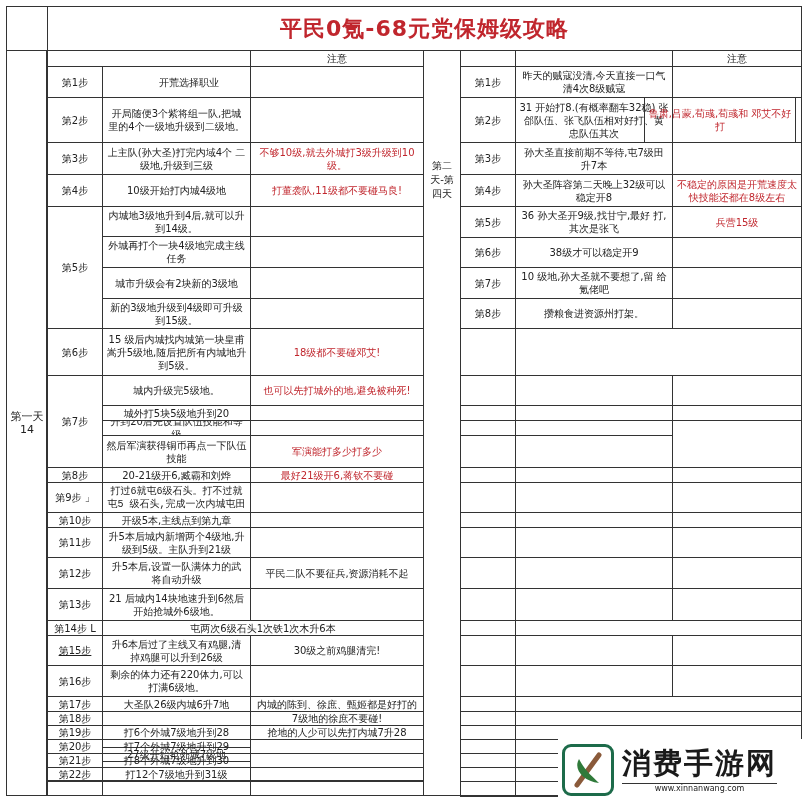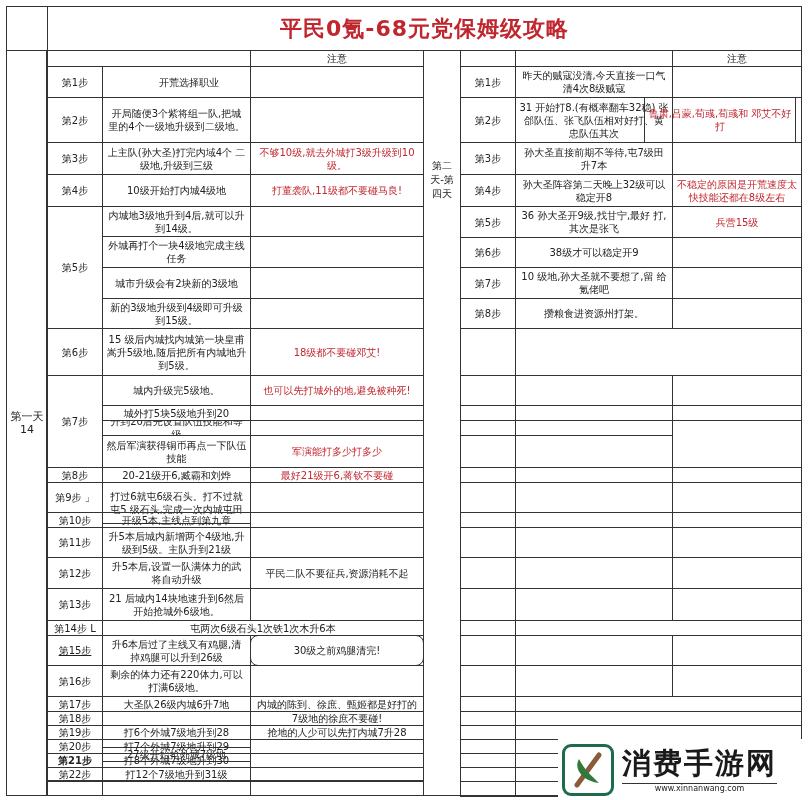--- a/index.html
+++ b/index.html
@@ -82,55 +82,55 @@
     <div class="cell" style="left: 102px; top: 405px; width: 149px; height: 16px;">城外打5块5级地升到20</div>
     <div class="cell red" style="left: 250px; top: 405px; width: 174px; height: 16px;"></div>
     <div class="cell" style="left: 102px; top: 420px; width: 149px; height: 16px;">升到20后先设置队伍技能和等级</div>
     <div class="cell red" style="left: 250px; top: 420px; width: 174px; height: 16px;"></div>
     <div class="cell" style="left: 102px; top: 435px; width: 149px; height: 33px;">然后军演获得铜币再点一下队伍技能</div>
     <div class="cell red" style="left: 250px; top: 435px; width: 174px; height: 33px;">军演能打多少打多少</div>
     <div class="cell" style="left: 47px; top: 467px; width: 56px; height: 16px;">第8步</div>
     <div class="cell" style="left: 102px; top: 467px; width: 149px; height: 16px;">20-21级开6,臧霸和刘烨</div>
     <div class="cell red" style="left: 250px; top: 467px; width: 174px; height: 16px;">最好21级开6,蒋钦不要碰</div>
     <div class="cell" style="left: 47px; top: 482px; width: 56px; height: 31px;">第9步 」</div>
-    <div class="cell" style="left: 102px; top: 482px; width: 149px; height: 42px;">打过6就屯6级石头。打不过就屯5 级石头,完成一次内城屯田</div>
+    <div class="cell" style="left: 102px; top: 482px; width: 149px; height: 31px; font-family: Liberation Mono, monospace;">打过6就屯6级石头。打不过就屯5 级石头,完成一次内城屯田</div>
     <div class="cell" style="left: 250px; top: 482px; width: 174px; height: 31px;"></div>
     <div class="cell" style="left: 47px; top: 512px; width: 56px; height: 16px;">第10步</div>
     <div class="cell" style="left: 102px; top: 512px; width: 149px; height: 16px;">开级5本,主线点到第九章</div>
     <div class="cell" style="left: 250px; top: 512px; width: 174px; height: 16px;"></div>
     <div class="cell" style="left: 47px; top: 527px; width: 56px; height: 31px;">第11步</div>
     <div class="cell" style="left: 102px; top: 527px; width: 149px; height: 31px;">升5本后城内新增两个4级地,升级到5级。主队升到21级</div>
     <div class="cell" style="left: 250px; top: 527px; width: 174px; height: 31px;"></div>
     <div class="cell" style="left: 47px; top: 557px; width: 56px; height: 32px;">第12步</div>
     <div class="cell" style="left: 102px; top: 557px; width: 149px; height: 32px;">升5本后,设置一队满体力的武 将自动升级</div>
     <div class="cell" style="left: 250px; top: 557px; width: 174px; height: 32px;">平民二队不要征兵,资源消耗不起</div>
     <div class="cell" style="left: 47px; top: 588px; width: 56px; height: 33px;">第13步</div>
     <div class="cell" style="left: 102px; top: 588px; width: 149px; height: 33px;">21 后城内14块地速升到6然后开始抢城外6级地。</div>
     <div class="cell" style="left: 250px; top: 588px; width: 174px; height: 33px;"></div>
     <div class="cell" style="left: 47px; top: 620px; width: 56px; height: 16px;">第14步 L</div>
     <div class="cell" style="left: 102px; top: 620px; width: 322px; height: 16px;">屯两次6级石头1次铁1次木升6本</div>
     <div class="cell" style="left: 47px; top: 635px; width: 56px; height: 31px; text-decoration: underline;">第15步</div>
     <div class="cell" style="left: 102px; top: 635px; width: 149px; height: 31px;">升6本后过了主线又有鸡腿,清 掉鸡腿可以升到26级</div>
-    <div class="cell" style="left: 250px; top: 635px; width: 174px; height: 31px; border-radius: 8px;">30级之前鸡腿清完!</div>
+    <div class="cell" style="left: 250px; top: 635px; width: 174px; height: 31px;">30级之前鸡腿清完!</div>
     <div class="cell" style="left: 47px; top: 665px; width: 56px; height: 32px;">第16步</div>
     <div class="cell" style="left: 102px; top: 665px; width: 149px; height: 32px;">剩余的体力还有220体力,可以 打满6级地。</div>
     <div class="cell" style="left: 250px; top: 665px; width: 174px; height: 32px;"></div>
     <div class="cell" style="left: 47px; top: 696px; width: 56px; height: 16px;">第17步</div>
     <div class="cell" style="left: 102px; top: 696px; width: 149px; height: 16px;">大圣队26级内城6升7地</div>
     <div class="cell" style="left: 250px; top: 696px; width: 174px; height: 16px;">内城的陈到、徐庶、甄姬都是好打的</div>
     <div class="cell" style="left: 47px; top: 711px; width: 56px; height: 15px;">第18步</div>
     <div class="cell" style="left: 102px; top: 711px; width: 149px; height: 15px; margin-top: 36px;">27级开始抢外城7级地</div>
     <div class="cell" style="left: 250px; top: 711px; width: 174px; height: 15px;">7级地的徐庶不要碰!</div>
     <div class="cell" style="left: 47px; top: 725px; width: 56px; height: 15px;">第19步</div>
     <div class="cell" style="left: 102px; top: 725px; width: 149px; height: 15px;">打6个外城7级地升到28</div>
     <div class="cell" style="left: 250px; top: 725px; width: 174px; height: 15px;">抢地的人少可以先打内城7升28</div>
     <div class="cell" style="left: 47px; top: 739px; width: 56px; height: 15px;">第20步</div>
     <div class="cell" style="left: 102px; top: 739px; width: 149px; height: 15px;">打7个外城7级地升到29</div>
     <div class="cell" style="left: 250px; top: 739px; width: 174px; height: 15px;"></div>
-    <div class="cell" style="left: 47px; top: 753px; width: 56px; height: 15px; font-weight: bold;">第21步</div>
+    <div class="cell" style="left: 47px; top: 753px; width: 56px; height: 15px;">第21步</div>
     <div class="cell" style="left: 102px; top: 753px; width: 149px; height: 15px;">打8个外城7级地升到30</div>
     <div class="cell" style="left: 250px; top: 753px; width: 174px; height: 15px;"></div>
     <div class="cell" style="left: 47px; top: 767px; width: 56px; height: 15px;">第22步</div>
     <div class="cell" style="left: 102px; top: 767px; width: 149px; height: 15px;">打12个7级地升到31级</div>
     <div class="cell" style="left: 250px; top: 767px; width: 174px; height: 15px;"></div>
   </div>
 
 <div class="cell" style="left:47px; top:780px; width:56px; height:16px;"></div>
 <div class="cell" style="left:102px; top:780px; width:149px; height:16px;"></div>
 <div class="cell" style="left:250px; top:780px; width:174px; height:16px;"></div>

